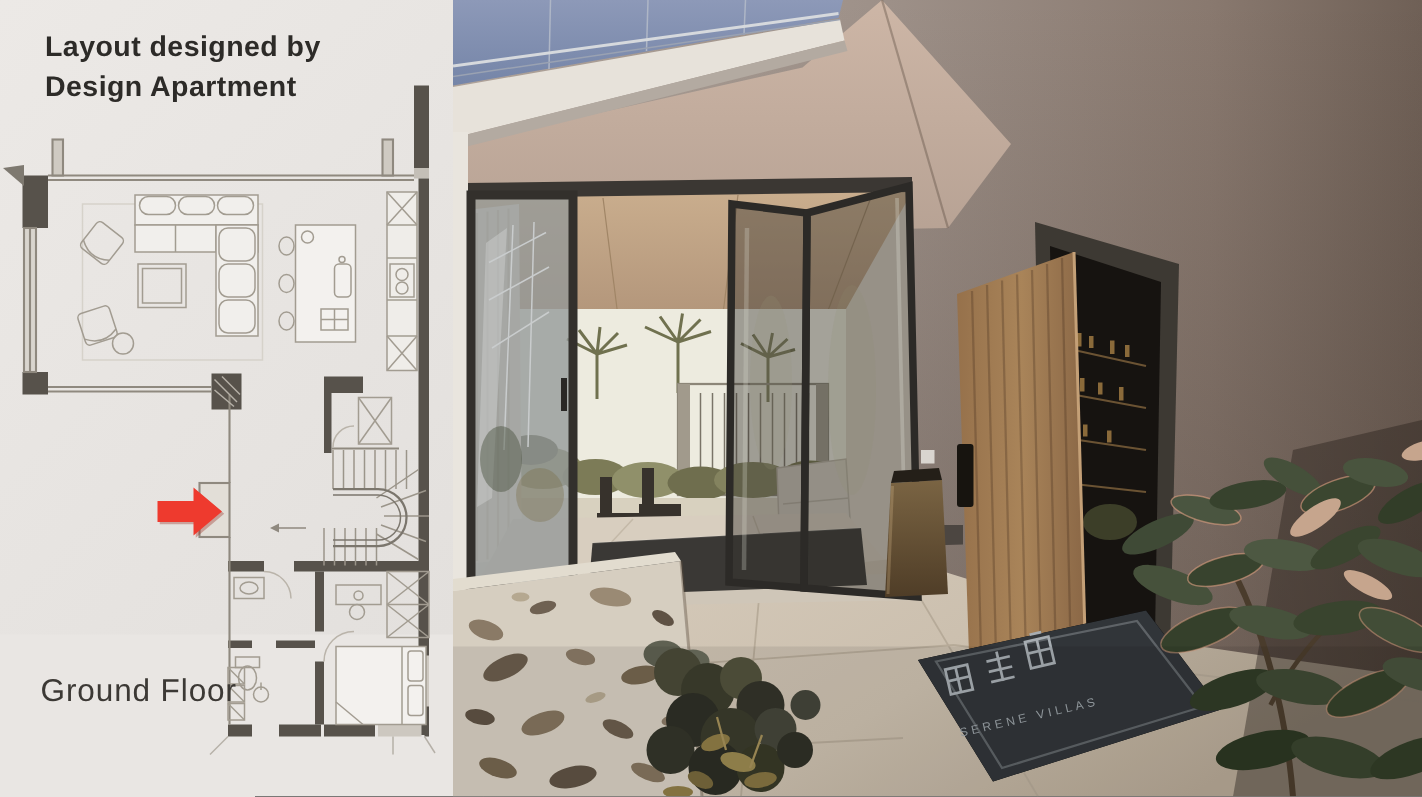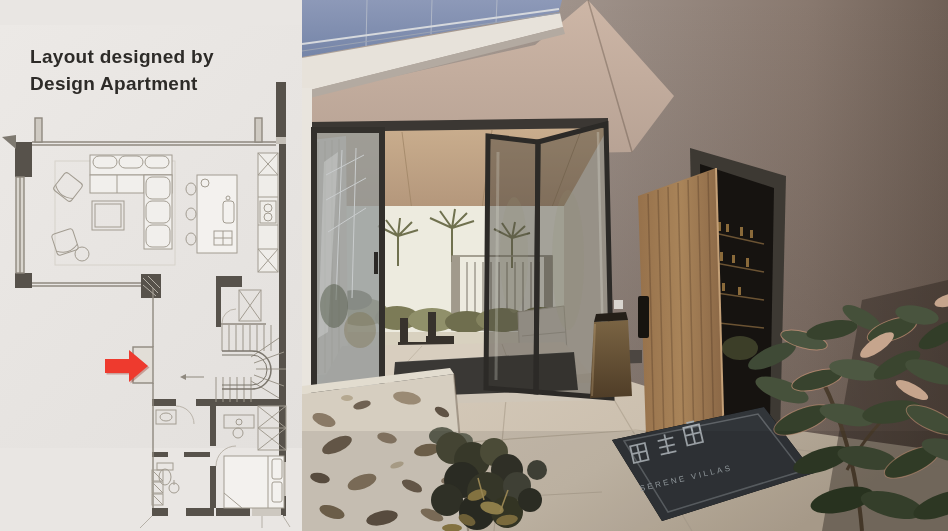--- a/index.html
+++ b/index.html
@@ -1,20 +1,20 @@
 <!DOCTYPE html>
 <html><head>
 <meta charset="utf-8">
 <style>
   html,body{margin:0;padding:0;background:#222;}
   .stage{position:relative;width:948px;height:531px;overflow:hidden;
          background:#e9e6e3;font-family:"Liberation Sans",sans-serif;}
   
   .left-panel{position:absolute;left:0;top:0;width:302px;height:423px;
-              background:linear-gradient(135deg,#ece9e6 0%,#e7e4e1 55%,#e3e0dd 100%);margin-top:25px;}
+              background:linear-gradient(135deg,#ece9e6 0%,#e7e4e1 55%,#e3e0dd 100%);}
   .plan-svg{position:absolute;left:0;top:0;}
   .credit{position:absolute;left:30px;top:19px;width:225px;
           font-size:19px;line-height:1.42;font-weight:600;color:#2d2b28;letter-spacing:.3px;}
   .floor-label{position:absolute;left:27px;top:449px;
           font-size:21px;font-weight:400;color:#3c3935;letter-spacing:.6px;}
   
   .photo{position:absolute;left:302px;top:0;width:646px;height:531px;}
   .photo svg{display:block;}
   
   .watermark{position:absolute;right:12px;top:8px;width:96px;height:58px;color:#ece9e4;opacity:.92;}
@@ -194,20 +194,21 @@
         <line x1="283" y1="491" x2="290" y2="502" stroke="#b5b0a7"></line>
       </g>
 
       <g>
         <path d="M106.5,335.5 h24 v-9 l19,16 -19,16 v-9 h-24 z" fill="rgba(150,40,30,0.35)"></path>
         <path d="M105,334 h24 v-9 l19,16 -19,16 v-9 h-24 z" fill="#ee3a2e"></path>
       </g>
     </svg>
 
     <div class="credit">Layout designed by Design Apartment</div>
+    <div class="floor-label">Ground Floor</div>
   </section>
 
   <section class="photo">
     <svg width="646" height="531" viewBox="0 0 646 531" preserveAspectRatio="none">
       <defs>
         <linearGradient id="wallGrad" x1="0" y1="0" x2="1" y2="0">
           <stop offset="0" stop-color="#b3a79e"></stop>
             <stop offset="0.45" stop-color="#9d9088"></stop>
           <stop offset="0.78" stop-color="#89796f"></stop>
             <stop offset="1" stop-color="#6f6056"></stop>

